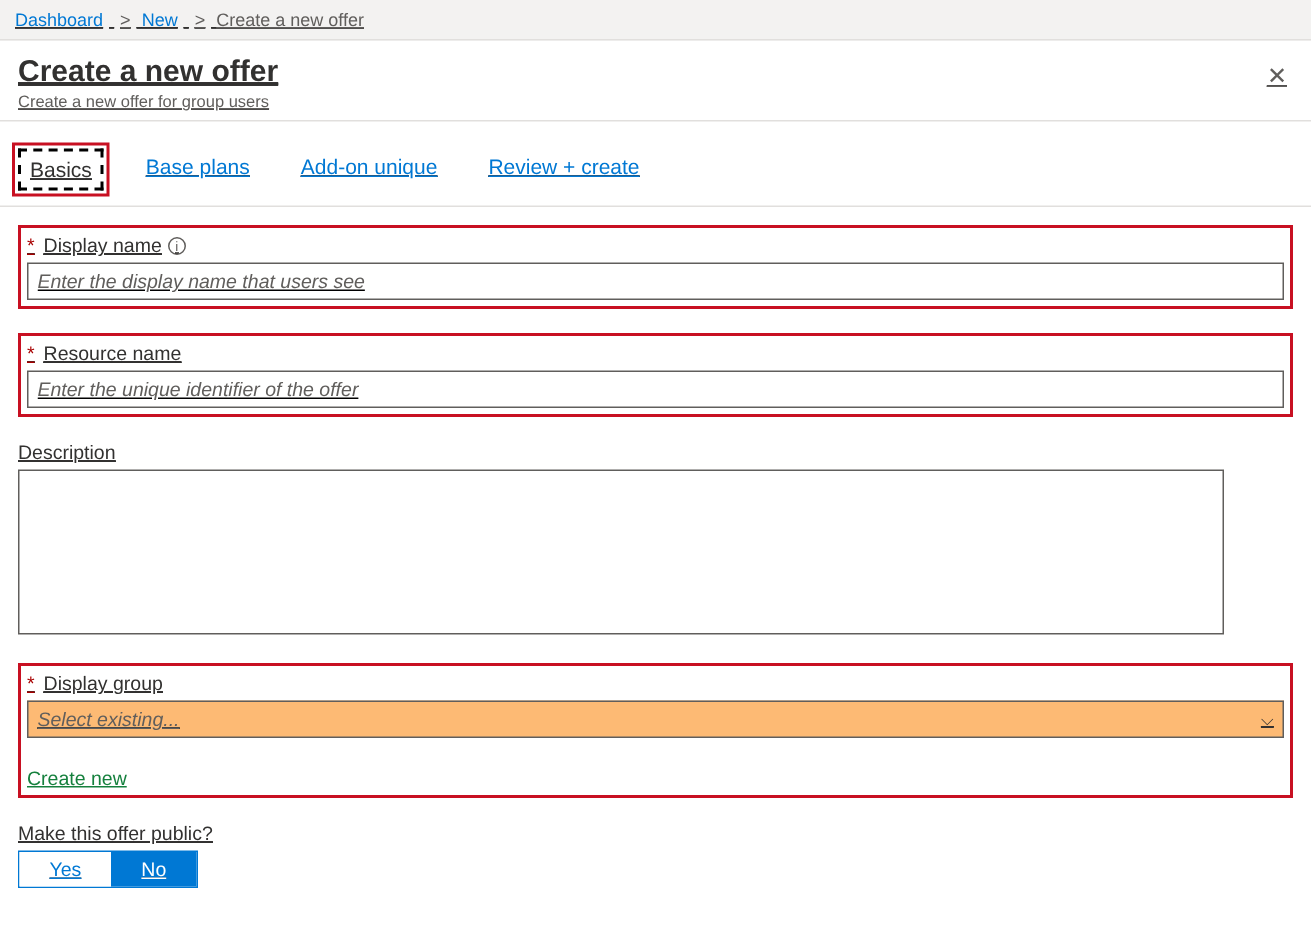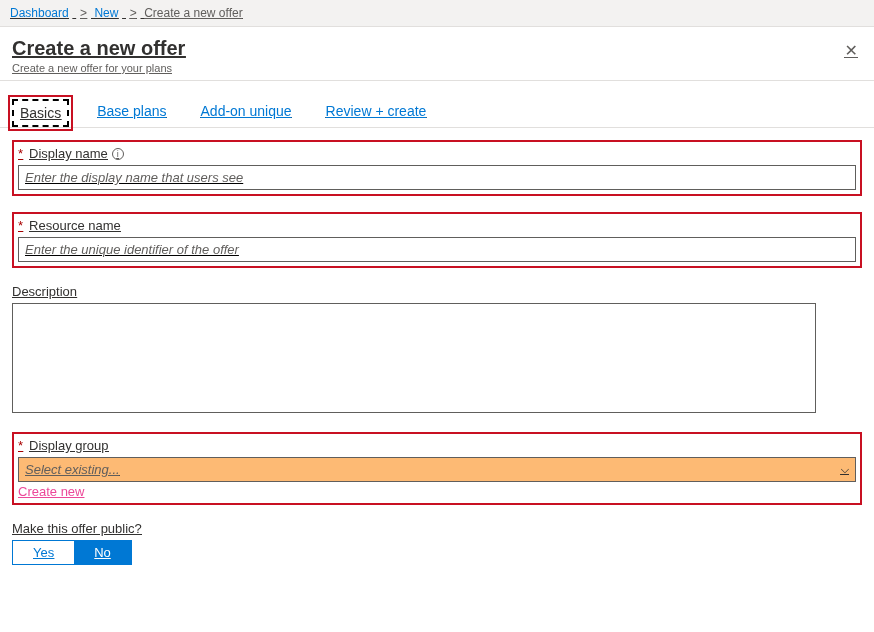--- a/index.html
+++ b/index.html
@@ -5,57 +5,57 @@
   * { box-sizing: border-box; margin: 0; padding: 0; text-decoration: underline; }
   body { font-family: "Segoe UI", Arial, sans-serif; font-size: 13px; color: #323130; background: #fff; width: 874px; }
   .topbar { background: #f3f2f1; border-bottom: 1px solid #e1dfdd; padding: 6px 10px; font-size: 12px; }
   .topbar a { color: #0078d4; text-decoration: none; margin-right: 4px; }
   .topbar .sep { color: #605e5c; margin: 0 4px; }
   .topbar .current { color: #605e5c; }
   .header { display: flex; justify-content: space-between; align-items: flex-start; padding: 10px 12px 6px; border-bottom: 1px solid #e1dfdd; }
   .header h1 { font-size: 20px; font-weight: 600; }
   .header .subtitle { font-size: 11px; color: #605e5c; margin-top: 2px; }
   .close-icon { font-size: 16px; color: #605e5c; cursor: pointer; padding: 4px; }
-  .tabs { display: flex; gap: 22px; padding: 18px 12px 0; border-bottom: 1px solid #e1dfdd; font-size: 14px; }
+  .tabs { display: flex; gap: 22px; padding: 18px 12px 10px; border-bottom: 1px solid #e1dfdd; font-size: 14px; }
   .tab { color: #0078d4; cursor: pointer; padding: 4px 6px; }
   .tab.active { color: #323130; border: 2px dashed #000; outline: 2px solid #c81022; outline-offset: 2px; }
   .form-body { padding: 12px; }
   .field-group { margin-bottom: 16px; }
   .highlight { border: 2px solid #c81022; padding: 4px; }
   .field-label { font-size: 13px; margin-bottom: 4px; display: flex; align-items: center; gap: 4px; }
   .req { color: #a80000; margin-right: 2px; }
   .info-icon { display: inline-flex; align-items: center; justify-content: center; width: 12px; height: 12px; border: 1px solid #605e5c; border-radius: 50%; font-size: 9px; color: #605e5c; }
   .text-input, .select-input, .textarea-input {
     width: 100%; border: 1px solid #605e5c; padding: 4px 6px; font-family: inherit; font-size: 13px;
   }
   .text-input::placeholder, .select-placeholder { font-style: italic; color: #605e5c; }
   .textarea-input { height: 110px; resize: none; }
   .select-input { display: flex; justify-content: space-between; align-items: center; background: #fdba74; cursor: pointer; }
   .chevron { font-size: 11px; }
-  .link { color: #ec4899; font-size: 13px; cursor: pointer; margin-top: 2px; display: inline-block; }
+  .link { color: #15803d; font-size: 13px; cursor: pointer; margin-top: 19px; display: inline-block; }
   .desc-field { width: 804px; }
   .toggle-group { display: inline-flex; border: 1px solid #0078d4; font-size: 13px; }
   .toggle-btn { padding: 4px 20px; cursor: pointer; color: #0078d4; background: #fff; }
   .toggle-btn.selected { background: #0078d4; color: #fff; }
 </style>
 </head>
 <body>
 
 <div class="topbar">
   <a>Dashboard</a>
   <span class="sep">&gt;</span>
   <a>New</a>
   <span class="sep">&gt;</span>
   <span class="current">Create a new offer</span>
 </div>
 
 <div class="header">
   <div>
     <h1>Create a new offer</h1>
-    <div class="subtitle">Create a new offer for your plans</div>
+    <div class="subtitle">Create a new offer for group users</div>
   </div>
   <div class="close-icon">✕</div>
 </div>
 
 <div class="tabs">
   <div class="tab active">Basics</div>
   <div class="tab">Base plans</div>
   <div class="tab">Add-on unique</div>
   <div class="tab">Review + create</div>
 </div>

